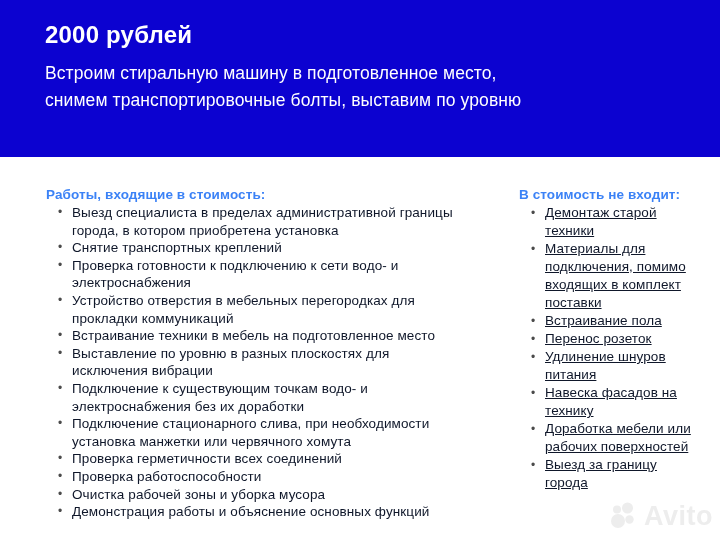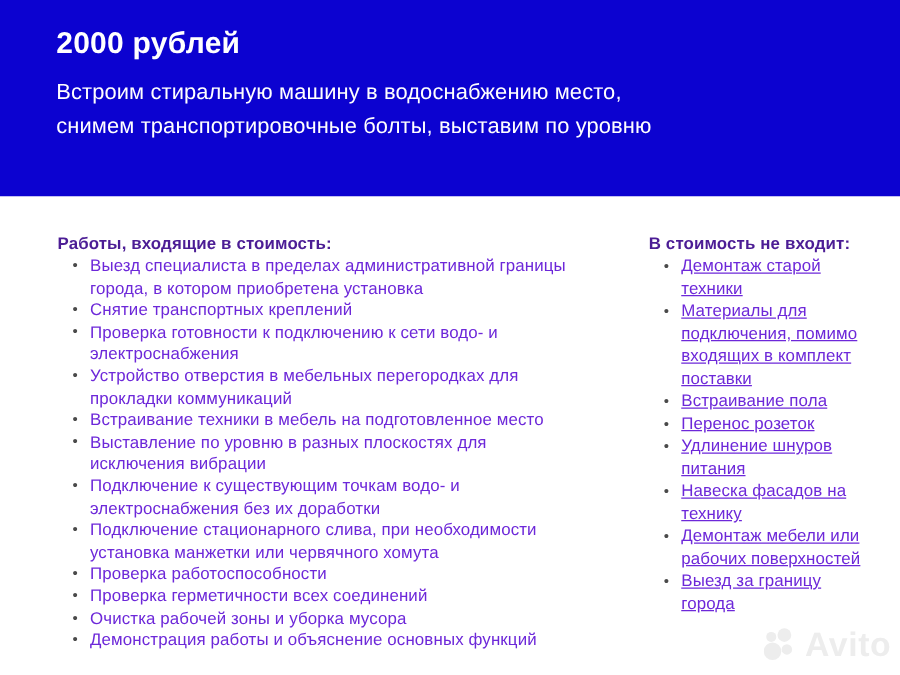--- a/index.html
+++ b/index.html
@@ -37,33 +37,33 @@
   .content {
     display: flex;
     padding: 30px 18px 0 46px;
     gap: 16px;
   }
   .col-left  { width: 413px; flex: none; }
   .col-right { flex: 1; margin-left: 44px; }
   .list-heading {
     font-size: 13.5px;
     font-weight: 700;
-    color: #4c1d95;
+    color: #3b82f6;
     margin-bottom: 2px;
     letter-spacing: 0.1px;
   }
   ul.bullet-list {
     list-style: none;
   }
   ul.bullet-list li {
     position: relative;
     padding-left: 26px;
     font-size: 13.5px;
     line-height: 17.6px;
-    color: #6d28d9;
+    color: #0f172a;
     letter-spacing: 0.1px;
   }
   ul.bullet-list li::before {
     content: "\2022";
     position: absolute;
     left: 12px;
     top: 0;
     color: #4a4a4a;
     font-size: 12px;
   }
@@ -86,53 +86,53 @@
   }
 </style>
 </head>
 <body>
 
 <div class="page">
 
   <div class="banner">
     <div class="price">2000 рублей</div>
     <div class="banner-desc">
-      <div>Встроим стиральную машину в водоснабжению место,</div>
+      <div>Встроим стиральную машину в подготовленное место,</div>
       <div>снимем транспортировочные болты, выставим по уровню</div>
     </div>
   </div>
 
   <div class="content">
     <div class="col-left">
       <div class="list-heading">Работы, входящие в стоимость:</div>
       <ul class="bullet-list">
           <li>Выезд специалиста в пределах административной границы города, в котором приобретена установка</li>
           <li>Снятие транспортных креплений</li>
           <li>Проверка готовности к подключению к сети водо- и электроснабжения</li>
           <li>Устройство отверстия в мебельных перегородках для прокладки коммуникаций</li>
           <li>Встраивание техники в мебель на подготовленное место</li>
           <li>Выставление по уровню в разных плоскостях для исключения вибрации</li>
           <li>Подключение к существующим точкам водо- и электроснабжения без их доработки</li>
           <li>Подключение стационарного слива, при необходимости установка манжетки или червячного хомута</li>
+          <li>Проверка герметичности всех соединений</li>
           <li>Проверка работоспособности</li>
-          <li>Проверка герметичности всех соединений</li>
           <li>Очистка рабочей зоны и уборка мусора</li>
           <li>Демонстрация работы и объяснение основных функций</li>
         </ul>
     </div>
     <div class="col-right">
       <div class="list-heading">В стоимость не входит:</div>
       <ul class="bullet-list">
           <li>Демонтаж старой техники</li>
           <li>Материалы для подключения, помимо входящих в комплект поставки</li>
           <li>Встраивание пола</li>
           <li>Перенос розеток</li>
           <li>Удлинение шнуров питания</li>
           <li>Навеска фасадов на технику</li>
-          <li>Демонтаж мебели или рабочих поверхностей</li>
+          <li>Доработка мебели или рабочих поверхностей</li>
           <li>Выезд за границу города</li>
         </ul>
     </div>
   </div>
 
   <div class="watermark">
     <span style="display:inline-block; line-height:0;">
       <svg width="30" height="30" viewBox="0 0 30 30">
         <circle cx="7" cy="19" r="7" fill="#ededed"></circle>
         <circle cx="6" cy="7.5" r="4" fill="#ededed"></circle>

